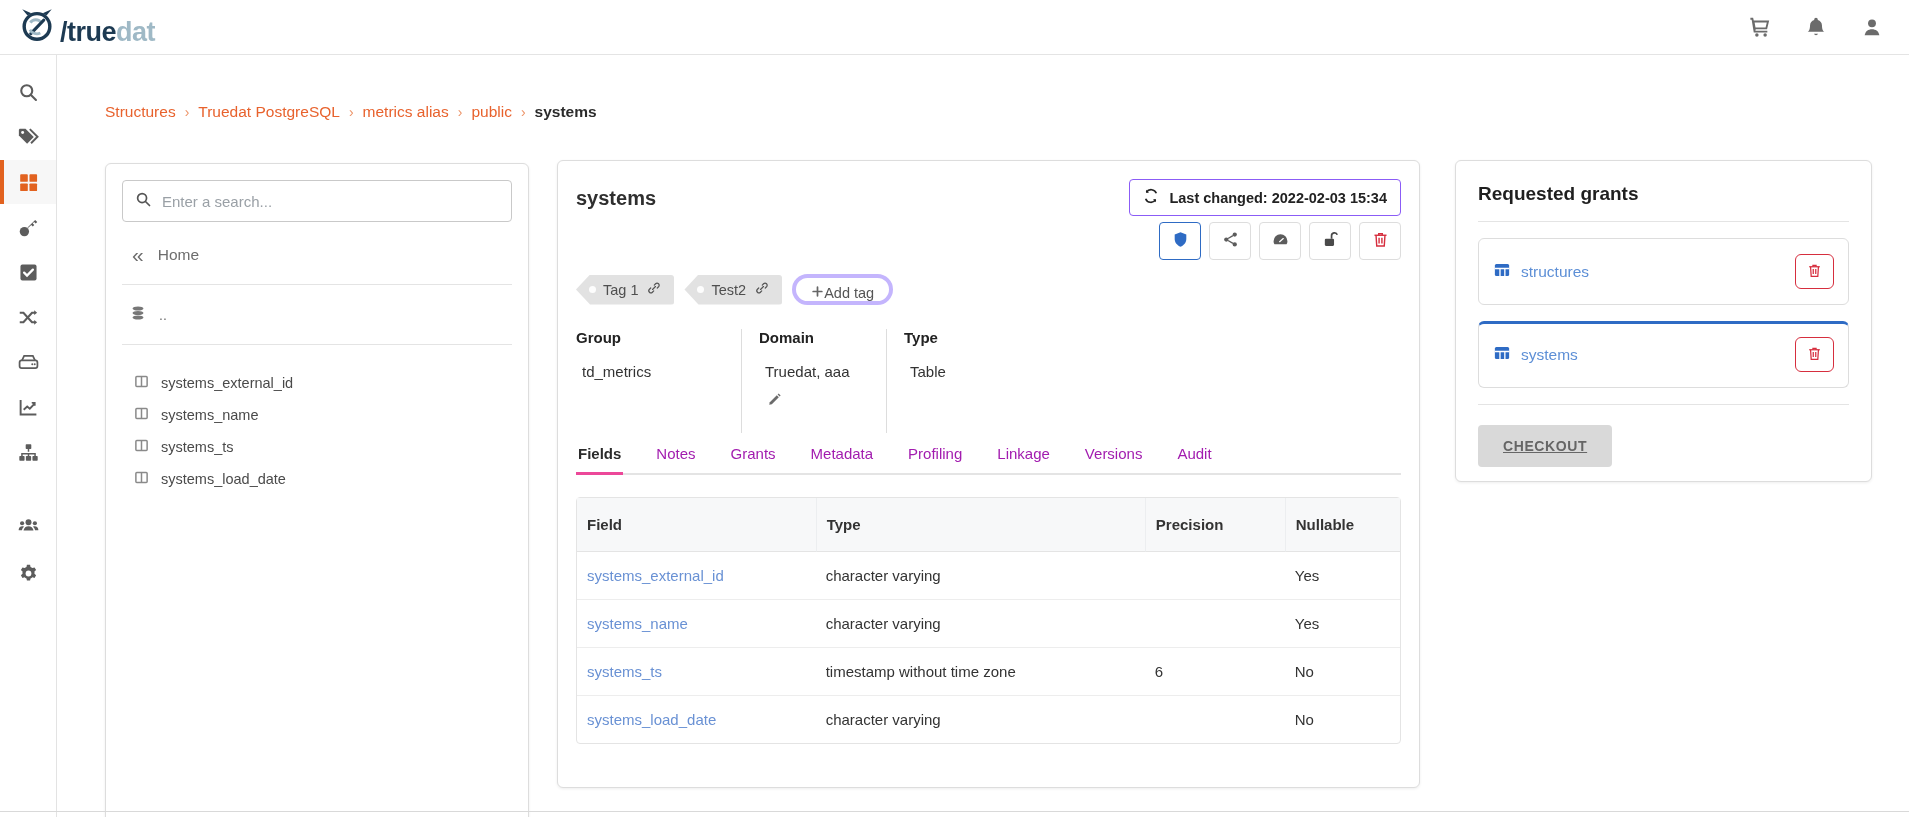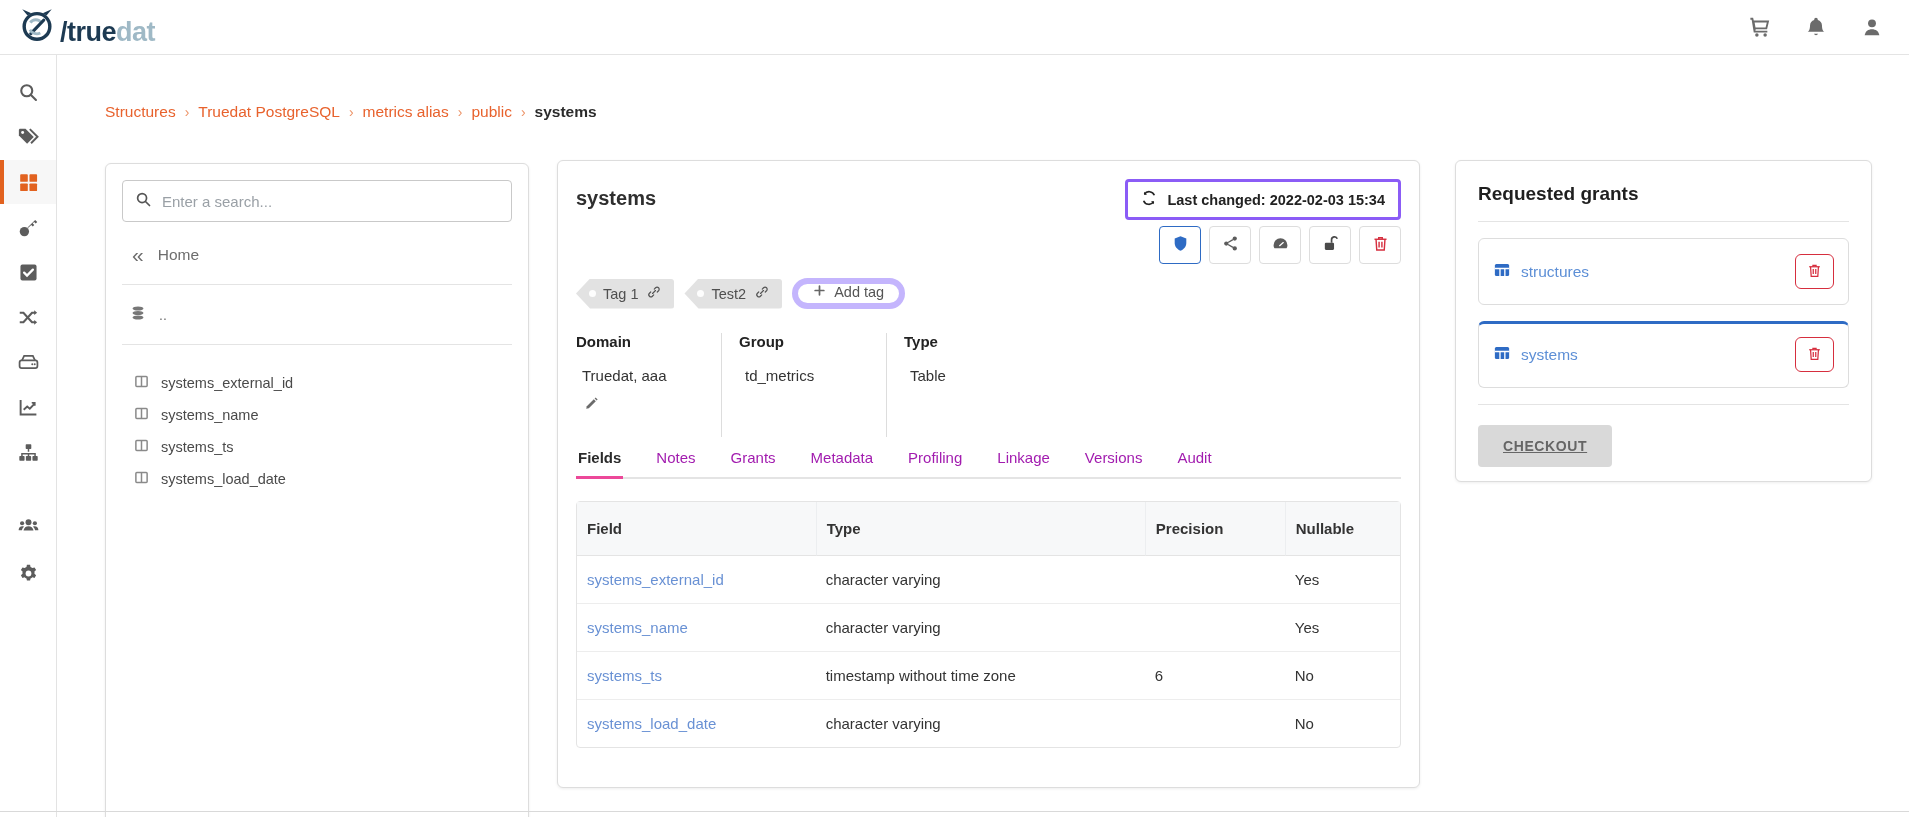--- a/index.html
+++ b/index.html
@@ -58,43 +58,43 @@
   .col-list { margin-top:22px; }
   .col-item { display:flex; align-items:center; gap:12px; height:32px;
     margin-left:12px; color:#4a4a4a; font-size:14.5px; cursor:pointer; }
   .col-item svg { width:15px; height:15px; color:#8a8a8a; flex:none; }
 
   
   .detail { left:557px; top:160px; width:863px; height:628px; padding:18px; }
   .detail-head { display:flex; justify-content:space-between; align-items:flex-start; }
   .detail-title { font-size:20px; font-weight:600; color:#2f2f2f; margin-top:8px; }
   .head-right { display:flex; flex-direction:column; align-items:flex-end; gap:6px; }
-  .meta-box { display:flex; align-items:center; gap:10px; border:3px solid #8b5cf6;
+  .meta-box { display:flex; align-items:center; gap:10px; border:1px solid #8b5cf6;
     border-radius:4px; padding:8px 13px; font-size:14.5px; font-weight:600; color:#222; }
   .meta-box svg { width:16px; height:16px; color:#222; }
   .action-row { display:flex; gap:8px; }
   .act-btn { width:42px; height:38px; border:1px solid #ddd; border-radius:4px;
     background:#fff; display:flex; align-items:center; justify-content:center; cursor:pointer; }
   .act-btn svg { width:17px; height:17px; }
   .act-btn.primary { border-color:#2e6bc4; }
   .act-shield { color:#2e6bc4; }
   .act-share, .act-gauge { color:#5c5c5c; }
   .act-lock { color:#4a4a4a; }
   .act-trash { color:#d62e3e; }
 
   .tag-row { display:flex; align-items:center; gap:10px; margin-top:14px; }
   .tag-chip { position:relative; display:flex; align-items:center; gap:9px;
     height:30px; background:#e2e2e2; color:#4f4f4f; font-size:14.5px;
     padding:0 13px 0 27px; border-radius:3px; cursor:pointer;
     clip-path:polygon(14px 0, 100% 0, 100% 100%, 14px 100%, 0 50%); }
   .tag-chip::before { content:""; position:absolute; left:13px; top:50%; margin-top:-3.5px;
     width:7px; height:7px; border-radius:50%; background:#fdfdfd; }
   .tag-chip svg { width:14px; height:14px; color:#555; }
-  .add-tag { display:flex; align-items:flex-start; gap:8px; height:31px; padding:0 15px;
-    border:6px solid #c4b5fd; border-radius:999px; background:#fff; color:#555;
+  .add-tag { display:flex; align-items:flex-end; height:31px; padding:0 15px;
+    border:4px solid #c4b5fd; border-radius:999px; background:#fff; color:#555;
     font-size:14.5px; cursor:pointer; }
   .add-tag svg { width:13px; height:13px; color:#666; }
 
   .info-grid { display:flex; margin-top:24px; }
   .info-col { min-height:104px; padding-right:24px; }
   .info-col + .info-col { border-left:1px solid #ddd; padding-left:17px; }
   .info-col.c1 { width:145px; }
   .info-col.c2 { width:165px; }
   .info-label { font-size:15px; font-weight:bold; color:#222; }
   .info-value { font-size:15px; color:#333; margin:17px 0 0 6px; }
@@ -409,33 +409,33 @@
       </div>
       <button class="add-tag">
         <span><svg viewBox="0 0 24 24" stroke="currentColor" stroke-width="3.2" stroke-linecap="round">
               <path d="M12 4v16M4 12h16"></path>
             </svg></span>
         <span>Add tag</span>
       </button>
     </div>
 
     <div class="info-grid">
+      <div class="info-col c2">
+        <div class="info-label">Group</div>
+        <div class="info-value">td_metrics</div>
+      </div>
       <div class="info-col c1">
         <div class="info-label">Domain</div>
         <div class="info-value">Truedat, aaa</div>
         <button class="pencil-btn">
           <span><svg viewBox="0 0 24 24" fill="currentColor">
                 <path d="M3.5 20.5l1-4.2L15.7 5.1l3.2 3.2L7.7 19.5l-4.2 1z"></path>
                 <path d="M17 3.8l1.6-1.6 3.2 3.2-1.6 1.6z"></path>
               </svg></span>
         </button>
-      </div>
-      <div class="info-col c2">
-        <div class="info-label">Group</div>
-        <div class="info-value">td_metrics</div>
       </div>
       <div class="info-col c3">
         <div class="info-label">Type</div>
         <div class="info-value">Table</div>
       </div>
     </div>
 
     <div class="tab-bar">
       <div class="tab active">Fields</div>
       <div class="tab">Notes</div>

